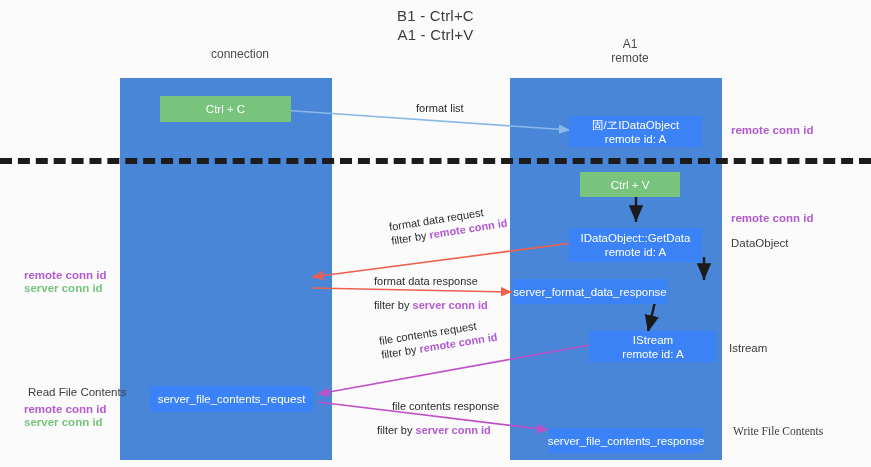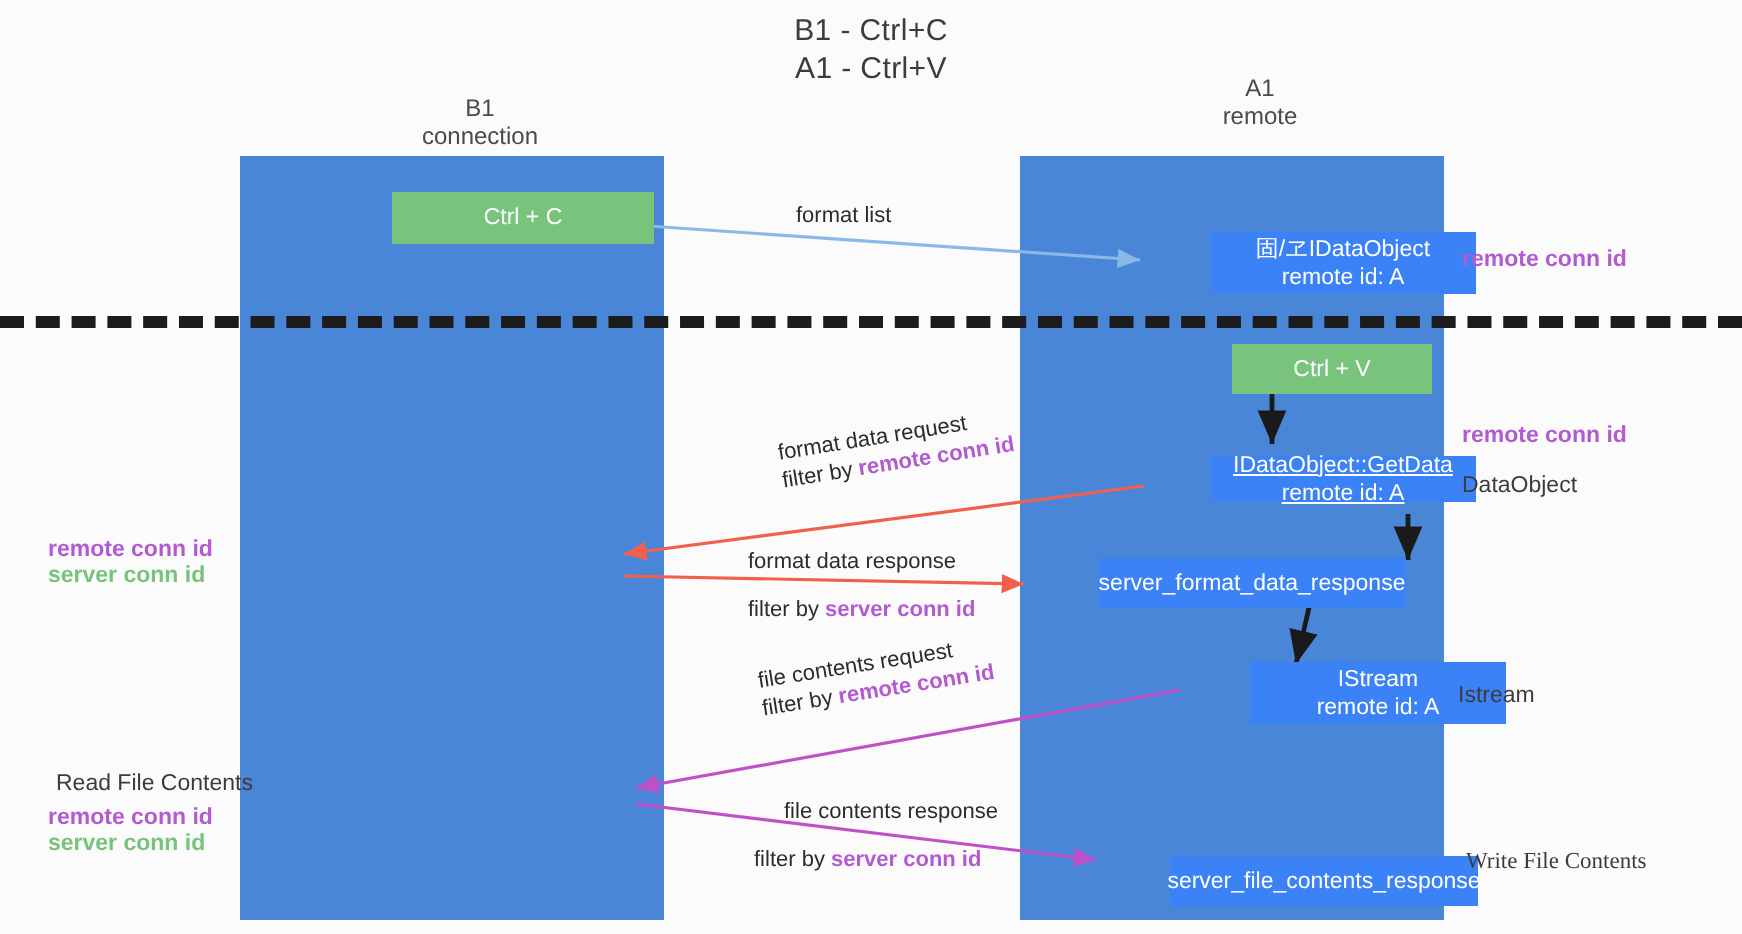--- a/index.html
+++ b/index.html
@@ -53,21 +53,20 @@
   .box {
     box-sizing: border-box;
     display: flex;
     flex-direction: column;
     align-items: center;
     justify-content: center;
     color: #ffffff;
     font-size: 11.5px;
     line-height: 14px;
     padding: 2px 4px;
-    margin-left: 36px;
   }
   .box.green { background: #78c47c; }
   .box.orange { background: #3b82f6; }
   .box .l2 { font-size: 11.5px; }
 
   
   .note {
     font-size: 11.5px;
     line-height: 14px;
     color: #3c3c3c;
@@ -102,21 +101,20 @@
 <body>
 
 <div id="canvas">
 
   <div id="title" class="abs">
     <div>B1 - Ctrl+C</div>
     <div>A1 - Ctrl+V</div>
   </div>
 
   <div id="head-b1" class="abs col-head">
-    <div>B1</div>
     <div>connection</div>
   </div>
   <div id="head-a1" class="abs col-head">
     <div>A1</div>
     <div>remote</div>
   </div>
 
   <div id="lane-b1" class="abs lane"></div>
   <div id="lane-a1" class="abs lane"></div>
 
@@ -153,49 +151,52 @@
     <path d="M318,402 L548,430" stroke="#c050c8" stroke-width="1.6" fill="none" marker-end="url(#ah-purple)"></path>
   </svg>
 
   <div id="divider" class="abs"></div>
 
   <div class="abs box green" style="left:160px; top:96px; width:131px; height:26px;">
     <div>Ctrl + C</div>
   </div>
 
 
+  <div class="abs box orange" style="left:150px; top:386px; width:163px; height:26px;">
+    <div>server_file_contents_request</div>
+  </div>
 
   <div class="abs box orange" style="left:569px; top:116px; width:133px; height:31px;">
     <div>固/ヱIDataObject</div>
     <div class="l2">remote id: A</div>
   </div>
 
   <div class="abs box green" style="left:580px; top:172px; width:100px; height:25px;">
     <div>Ctrl + V</div>
   </div>
 
-  <div class="abs box orange" style="left:569px; top:228px; width:133px; height:23px;text-decoration:underline;">
+  <div class="abs box orange" style="left:569px; top:228px; width:133px; height:34px;">
     <div>IDataObject::GetData</div>
     <div class="l2">remote id: A</div>
   </div>
 
   <div class="abs box orange" style="left:513px; top:279px; width:154px; height:25px;">
     <div>server_format_data_response</div>
   </div>
 
   <div class="abs box orange" style="left:589px; top:331px; width:128px; height:31px;">
     <div>IStream</div>
     <div class="l2">remote id: A</div>
   </div>
 
   <div class="abs box orange" style="left:549px; top:428px; width:154px; height:25px;">
     <div>server_file_contents_response</div>
   </div>
 
-  <div class="abs cap" style="left:398px; top:101px;">format list</div>
+  <div class="abs cap" style="left:416px; top:101px;">format list</div>
 
   <div class="abs cap rot" style="left:388px; top:220px;">
     <div>format data request</div>
     <div><span>filter by </span><span class="purple">remote conn id</span></div>
   </div>
 
   <div class="abs cap" style="left:374px; top:274px;">
     <div>format data response</div>
     <div style="margin-top:10px;"><span>filter by </span><span class="purple">server conn id</span></div>
   </div>

